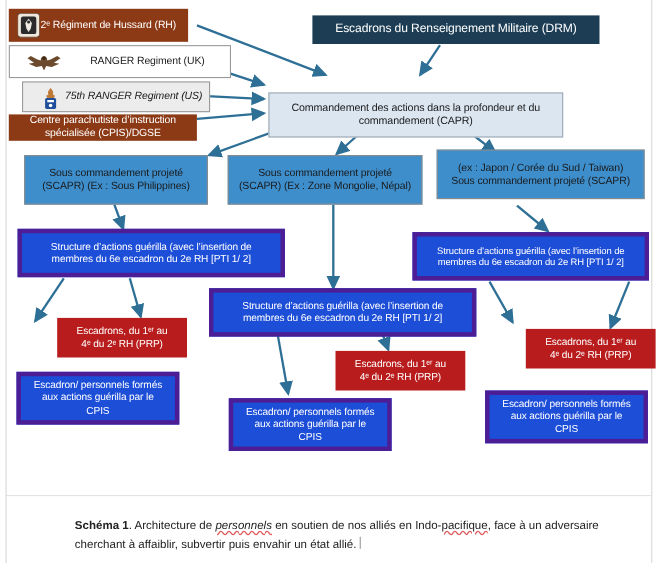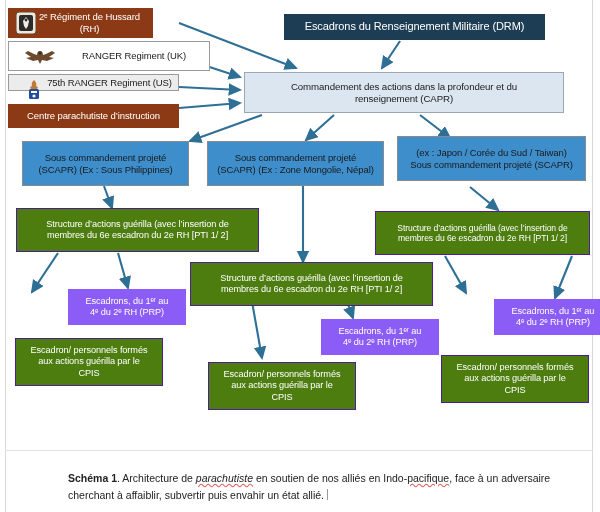--- a/index.html
+++ b/index.html
@@ -28,24 +28,24 @@
     text-align:center;
     line-height:1.22;
     letter-spacing:-0.1px;
   }
   .node .txt{display:block;padding:0 4px;}
 
   .brown{background:#8c3a16;color:#ffffff;}
   .white-box{background:#ffffff;color:#1a1a1a;border:1px solid #9a9a9a;}
   .gray-box{background:#ececec;color:#1a1a1a;border:1px solid #9a9a9a;}
   .navy{background:#1c3d54;color:#ffffff;}
-  .navy2{background:#8b5cf6;color:#ffffff;margin-left:16px;}
+  .navy2{background:#b91c1c;color:#ffffff;}
   .lightblue{background:#dce6f1;color:#1a1a1a;border:1px solid #9ba7b3;}
   .blue{background:#3e8ecc;color:#1a1a1a;border:1px solid #8a8a8a;align-items:center;}
-  .red{background:#4d7c0f;color:#ffffff;border:1px solid #4c1d95;}
+  .red{background:#1d4ed8;color:#ffffff;border:4px solid #4c1d95;}
 
   .emblem{
     position:absolute;
     display:block;
   }
 
   #arrows{position:absolute;left:0;top:0;width:600px;height:512px;pointer-events:none;}
 
   .caption{
     position:absolute;
@@ -96,59 +96,60 @@
       <path d="M118,253 L128,288"></path>
 
       <path d="M251,296 L262,358"></path>
       <path d="M345,296 L353,318"></path>
 
       <path d="M445,256 L466,293"></path>
       <path d="M572,256 L555,298"></path>
     </g>
   </svg>
 
-  <div class="node brown" style="left:8px;top:8px;width:145px;height:30px;font-size:9.5px;justify-content:center;">
+  <div class="node brown" style="left:8px;top:8px;width:163px;height:30px;font-size:9.5px;justify-content:center;">
     <svg class="emblem" style="left:8px;top:4px;" width="20" height="22" viewBox="0 0 20 22">
       <rect x="0" y="0" width="20" height="22" rx="3" fill="#efe7dc" stroke="#5a4630" stroke-width="1"></rect>
       <rect x="3" y="3" width="14" height="16" rx="2" fill="#2b2b2b"></rect>
       <path d="M10 5 L13 9 L12 14 L10 17 L8 14 L7 9 Z" fill="#f0ece4"></path>
       <circle cx="10" cy="8" r="1.4" fill="#2b2b2b"></circle>
     </svg>
     <span class="txt" style="padding-left:22px;">2ᵉ Régiment de Hussard (RH)</span>
   </div>
 
   <div class="node white-box" style="left:8px;top:41px;width:202px;height:30px;font-size:9.5px;">
     <svg class="emblem" style="left:14px;top:6px;" width="34" height="18" viewBox="0 0 34 18">
       <path d="M17 3 C19 3 20 5 20 7 L23 6 L29 3 L32 5 L26 9 L31 10 L24 13 L19 12 L17 16 L15 12 L10 13 L3 10 L8 9 L2 5 L5 3 L11 6 L14 7 C14 5 15 3 17 3 Z" fill="#6b4a2e"></path>
       <circle cx="17" cy="5" r="1.6" fill="#3d2a18"></circle>
     </svg>
     <span class="txt" style="padding-left:54px;">RANGER Regiment (UK)</span>
   </div>
 
-  <div class="node gray-box" style="left:8px;top:74px;width:171px;height:17px;font-size:9.5px;">
+  <div class="node gray-box" style="left:20px;top:74px;width:171px;height:28px;font-size:9.5px;font-style:italic;">
     <svg class="emblem" style="left:17px;top:4px;" width="16" height="21" viewBox="0 0 16 21">
       <path d="M8 1 C10 3 11 5 10 7 L12 8 L11 10 L5 10 L4 8 L6 7 C5 5 6 3 8 1 Z" fill="#c07a38"></path>
       <rect x="3" y="10" width="10" height="10" rx="1.5" fill="#1f4f9b"></rect>
       <path d="M5 12 h6 v2 h-6 z" fill="#ffffff"></path>
       <circle cx="8" cy="17" r="1.6" fill="#ffffff"></circle>
     </svg>
     <span class="txt" style="padding-left:36px;">75th RANGER Regiment (US)</span>
   </div>
 
   <div class="node brown" style="left:8px;top:104px;width:171px;height:24px;font-size:9.5px;flex-direction:column;">
     <span class="txt">Centre parachutiste d’instruction</span>
+    <span class="txt">spécialisée (CPIS)/DGSE</span>
   </div>
 
   <div class="node navy" style="left:284px;top:14px;width:261px;height:26px;font-size:11px;">
     <span class="txt">Escadrons du Renseignement Militaire (DRM)</span>
   </div>
 
-  <div class="node lightblue" style="left:244px;top:72px;width:320px;height:41px;font-size:9.7px;flex-direction:column;">
+  <div class="node lightblue" style="left:244px;top:84px;width:268px;height:41px;font-size:9.7px;flex-direction:column;">
     <span class="txt">Commandement des actions dans la profondeur et du</span>
-    <span class="txt">renseignement (CAPR)</span>
+    <span class="txt">commandement (CAPR)</span>
   </div>
 
   <div class="node blue" style="left:22px;top:141px;width:167px;height:45px;font-size:9.5px;flex-direction:column;">
     <span class="txt">Sous commandement projeté</span>
     <span class="txt">(SCAPR) (Ex : Sous Philippines)</span>
   </div>
 
   <div class="node blue" style="left:207px;top:141px;width:177px;height:45px;font-size:9.5px;flex-direction:column;">
     <span class="txt">Sous commandement projeté</span>
     <span class="txt">(SCAPR) (Ex : Zone Mongolie, Népal)</span>
@@ -203,17 +204,17 @@
 
   <div class="node red" style="left:441px;top:355px;width:148px;height:48px;font-size:9.2px;flex-direction:column;">
     <span class="txt">Escadron/ personnels formés</span>
     <span class="txt">aux actions guérilla par le</span>
     <span class="txt">CPIS</span>
   </div>
 
   <div class="caption">
     <b>Schéma 1</b><span>.</span>
     <span>Architecture de</span>
-    <i class="u-squig">parachutiste</i>
+    <i class="u-squig">personnels</i>
     <span>en soutien de nos alliés en Indo-</span><span class="u-squig">pacifique</span><span>, face à un adversaire cherchant à affaiblir, subvertir puis envahir un état allié.</span><span class="cursor"></span>
   </div>
 
 </div>
 
 </body></html>

